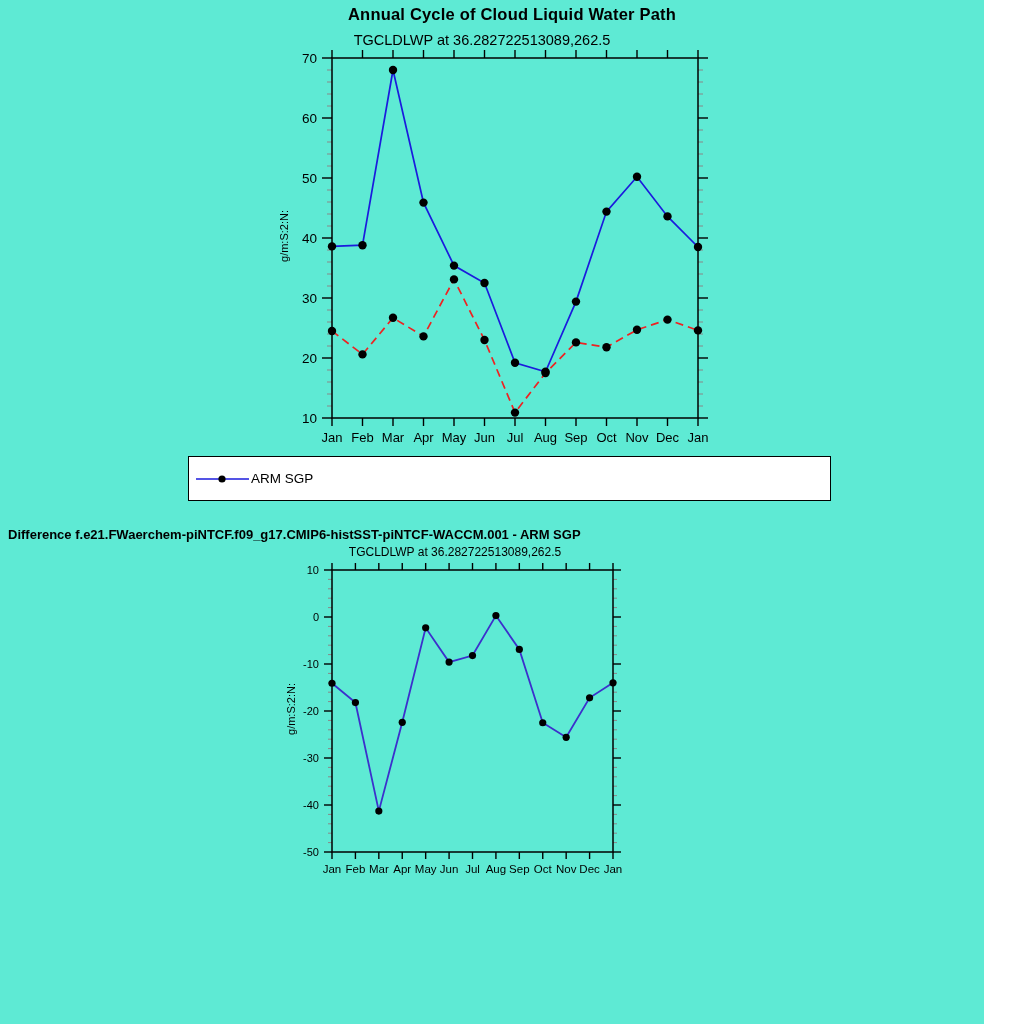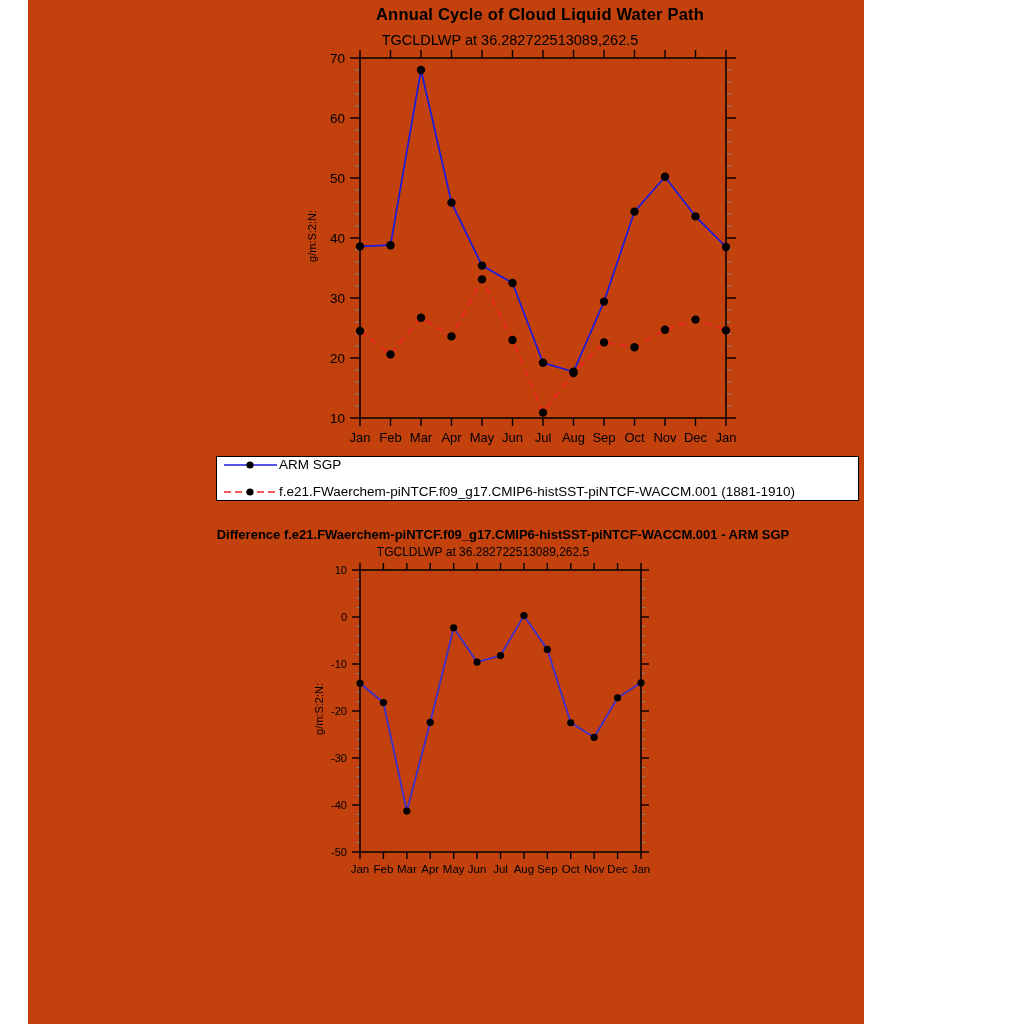--- a/index.html
+++ b/index.html
@@ -1,29 +1,29 @@
 <!DOCTYPE html>
 <html><head>
 <meta charset="utf-8">
 <style>
   html,body{margin:0;padding:0;background:#ffffff;}
   #stage{
-    position:relative;width:836px;height:1024px;background:#c2410c;overflow:hidden;
-    font-family:"Liberation Sans", sans-serif;color:#000;margin-left:28px;
+    position:relative;width:984px;height:1024px;background:#5eead4;overflow:hidden;
+    font-family:"Liberation Sans", sans-serif;color:#000;
   }
   .abs{position:absolute;}
   .chart-title-main{
     left:0;top:5px;width:1024px;text-align:center;
     font-size:16.5px;font-weight:bold;letter-spacing:0.2px;
   }
   .chart-subtitle-main{
     left:250px;top:32px;width:464px;text-align:center;font-size:14.5px;
   }
   .chart-title-diff{
-    left:0;top:527px;width:950px;text-align:center;
+    left:8px;top:527px;width:950px;text-align:left;
     font-size:13px;font-weight:bold;
   }
   .chart-subtitle-diff{
     left:330px;top:545px;width:250px;text-align:center;font-size:12px;
   }
   .ylabel{
     width:120px;text-align:center;font-size:11px;
     transform:rotate(-90deg);transform-origin:center center;
   }
   .ylabel-1{left:224px;top:230px;}
@@ -189,27 +189,20 @@
     </svg>
 
   <div class="abs legend-box">
     <div class="legend-row">
       <svg class="legend-sample" id="legend-sample-0" width="56" height="14">
           <line x1="1" y1="7" x2="54" y2="7" stroke="#1b1bdd" stroke-width="1.6"></line>
           <circle cx="27" cy="7" r="3.6" fill="#000000"></circle>
         </svg>
       <span class="legend-label">ARM SGP</span>
     </div>
-    <div class="legend-row">
-      <svg class="legend-sample" id="legend-sample-1" width="56" height="14">
-          <line x1="1" y1="7" x2="54" y2="7" stroke="#ee2222" stroke-width="1.6" stroke-dasharray="7 4"></line>
-          <circle cx="27" cy="7" r="3.6" fill="#000000"></circle>
-        </svg>
-      <span class="legend-label">f.e21.FWaerchem-piNTCF.f09_g17.CMIP6-histSST-piNTCF-WACCM.001 (1881-1910)</span>
-    </div>
   </div>
 
   <div class="abs chart-title-diff">Difference f.e21.FWaerchem-piNTCF.f09_g17.CMIP6-histSST-piNTCF-WACCM.001 - ARM SGP</div>
   <div class="abs chart-subtitle-diff">TGCLDLWP at 36.282722513089,262.5</div>
   <div class="abs ylabel ylabel-2">g/m:S:2:N:</div>
   <svg id="svg-chart-1" class="abs" style="left:260px;top:555px;" width="420" height="330">
       <line x1="68" y1="287.6" x2="72" y2="287.6" stroke="#888" stroke-width="1"></line>
       <line x1="353" y1="287.6" x2="357" y2="287.6" stroke="#888" stroke-width="1"></line>
       <line x1="68" y1="278.2" x2="72" y2="278.2" stroke="#888" stroke-width="1"></line>
       <line x1="353" y1="278.2" x2="357" y2="278.2" stroke="#888" stroke-width="1"></line>

